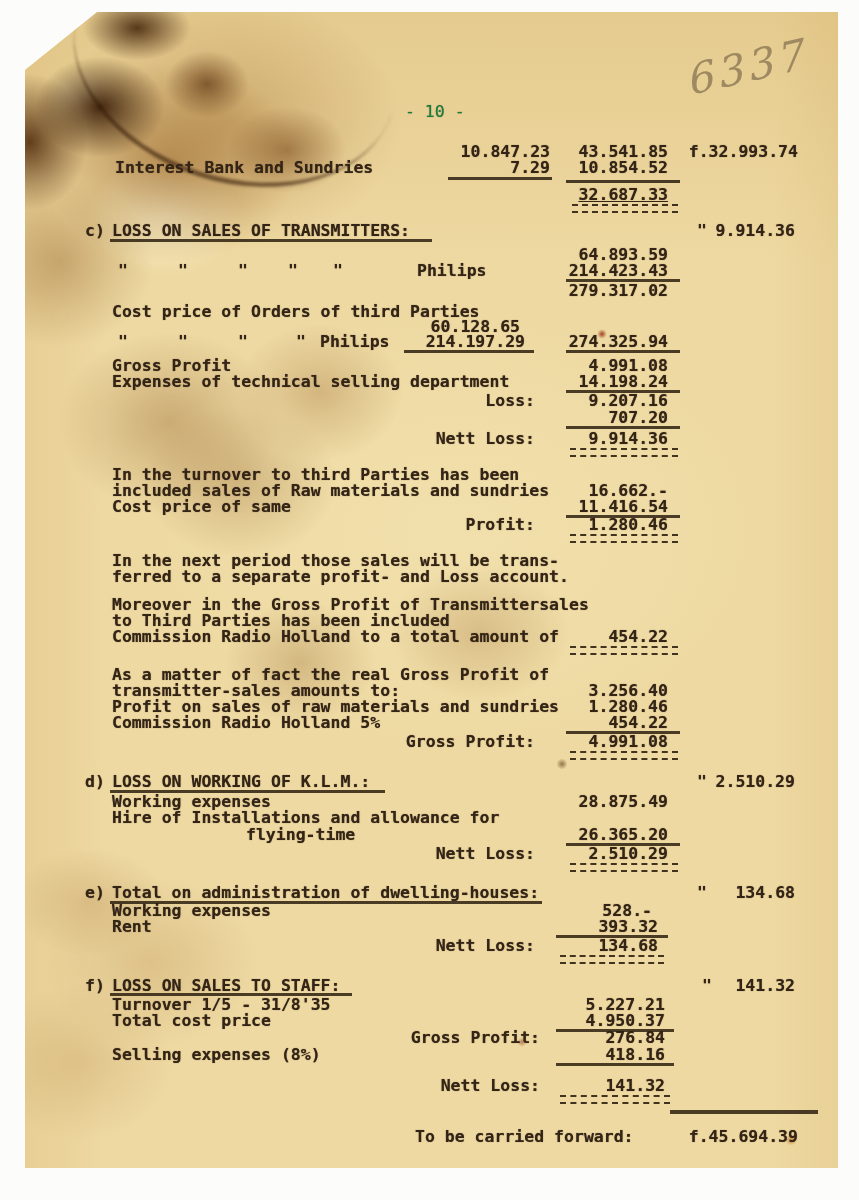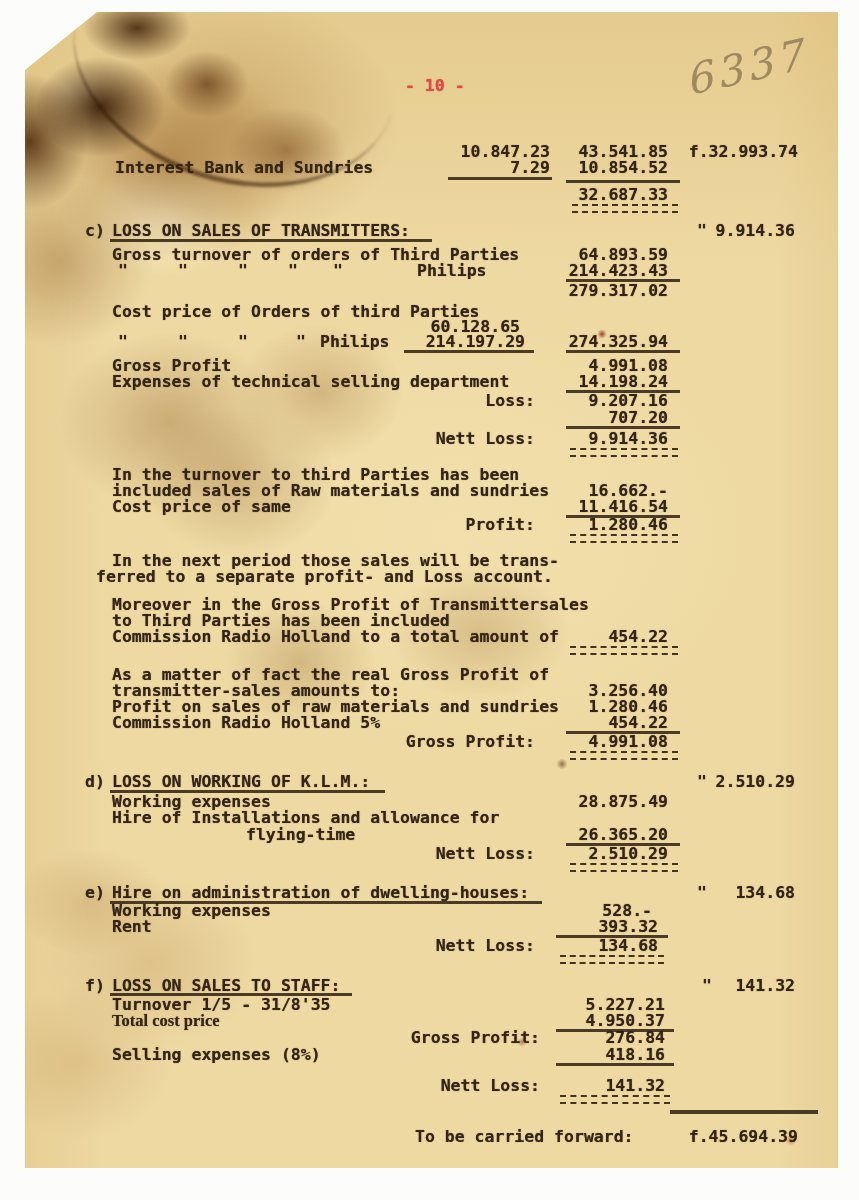--- a/index.html
+++ b/index.html
@@ -41,22 +41,22 @@
   .burn-line{position:absolute;left:45px;top:-70px;width:330px;height:235px;border-radius:50%;
     border-bottom:5px solid rgba(48,24,5,.6);transform:rotate(18deg);filter:blur(1.5px);pointer-events:none;}
   .text-layer{position:absolute;inset:0;z-index:5;}
   .run{position:absolute;white-space:pre;font-family:"DejaVu Sans Mono",monospace;font-weight:700;
        font-size:16.5px;line-height:17px;color:#33author2416;color:#332416;
        text-shadow:0 0 1px rgba(51,36,22,.65);}
   .rule{position:absolute;}
   .rule-single{border-top:3px solid rgba(45,32,14,.85);filter:blur(.3px);}
   .rule-double{height:5px;border-top:2px dashed rgba(45,32,14,.9);border-bottom:2px dashed rgba(45,32,14,.9);}
   .rule-over{border-top:4px solid rgba(45,32,14,.85);filter:blur(.3px);}
-  .pageno{position:absolute;left:405px;top:76px;z-index:5;font-family:"DejaVu Sans Mono",monospace;
-          font-weight:700;font-size:16.5px;color:#ef4444;text-shadow:0 0 1px rgba(51,36,22,.6);}
+  .pageno{position:absolute;left:405px;top:102px;z-index:5;font-family:"DejaVu Sans Mono",monospace;
+          font-weight:400;font-size:16.5px;color:#15803d;text-shadow:0 0 1px rgba(51,36,22,.6);}
   .handwritten{position:absolute;left:688px;top:42px;z-index:5;font-family:"DejaVu Serif",serif;
           font-style:italic;font-size:42px;color:rgba(150,130,92,.9);letter-spacing:4px;
           transform:rotate(-13deg) skewX(-6deg);}
 </style>
 </head>
 <body>
 
 <div class="scan">
   <div class="paper">
     <div class="pale"></div>
@@ -65,26 +65,25 @@
   </div>
   <div class="pageno">- 10 -</div>
   <div class="handwritten">6337</div>
   <div class="text-layer" id="text-layer">
       <span class="run" style="top: 143px; right: 309px;">10.847.23</span>
       <span class="run" style="top: 143px; right: 191px;">43.541.85</span>
       <span class="run" style="top: 143px; right: 61px;">f.32.993.74</span>
       <span class="run" style="top: 159px; left: 115px;">Interest Bank and Sundries</span>
       <span class="run" style="top: 159px; right: 309px;">7.29</span>
       <span class="run" style="top: 159px; right: 191px;">10.854.52</span>
-      <span class="run" style="top: 186px; right: 191px;">32.687.33</span>
+      <span class="run" style="top: 186px; right: 191px; text-decoration: underline;">32.687.33</span>
       <span class="run" style="top: 222px; left: 85px;">c)</span>
       <span class="run" style="top: 222px; left: 112px;">LOSS ON SALES OF TRANSMITTERS:</span>
       <span class="run" style="top: 222px; left: 697px;">"</span>
       <span class="run" style="top: 222px; right: 64px;">9.914.36</span>
-      <span class="run" style="top: 246px; left: 112px;">Gross turnover of orders of Third Parties</span>
       <span class="run" style="top: 246px; right: 191px;">64.893.59</span>
       <span class="run" style="top: 262px; left: 118px;">"</span>
       <span class="run" style="top: 262px; left: 178px;">"</span>
       <span class="run" style="top: 262px; left: 238px;">"</span>
       <span class="run" style="top: 262px; left: 288px;">"</span>
       <span class="run" style="top: 262px; left: 333px;">"</span>
       <span class="run" style="top: 262px; left: 417px;">Philips</span>
       <span class="run" style="top: 262px; right: 191px;">214.423.43</span>
       <span class="run" style="top: 282px; right: 191px;">279.317.02</span>
       <span class="run" style="top: 303px; left: 112px;">Cost price of Orders of third Parties</span>
@@ -106,21 +105,21 @@
       <span class="run" style="top: 430px; right: 324px;">Nett Loss:</span>
       <span class="run" style="top: 430px; right: 191px;">9.914.36</span>
       <span class="run" style="top: 466px; left: 112px;">In the turnover to third Parties has been</span>
       <span class="run" style="top: 482px; left: 112px;">included sales of Raw materials and sundries</span>
       <span class="run" style="top: 482px; right: 191px;">16.662.-</span>
       <span class="run" style="top: 498px; left: 112px;">Cost price of same</span>
       <span class="run" style="top: 498px; right: 191px;">11.416.54</span>
       <span class="run" style="top: 516px; right: 324px;">Profit:</span>
       <span class="run" style="top: 516px; right: 191px;">1.280.46</span>
       <span class="run" style="top: 552px; left: 112px;">In the next period those sales will be trans-</span>
-      <span class="run" style="top: 568px; left: 96px; text-align: right;">ferred to a separate profit- and Loss account.</span>
+      <span class="run" style="top: 568px; left: 112px; text-align: right;">ferred to a separate profit- and Loss account.</span>
       <span class="run" style="top: 596px; left: 112px;">Moreover in the Gross Profit of Transmittersales</span>
       <span class="run" style="top: 612px; left: 112px;">to Third Parties has been included</span>
       <span class="run" style="top: 628px; left: 112px;">Commission Radio Holland to a total amount of</span>
       <span class="run" style="top: 628px; right: 191px;">454.22</span>
       <span class="run" style="top: 682px; left: 112px;">transmitter-sales amounts to:</span>
       <span class="run" style="top: 666px; left: 112px;">As a matter of fact the real Gross Profit of</span>
       <span class="run" style="top: 682px; right: 191px;">3.256.40</span>
       <span class="run" style="top: 698px; left: 112px;">Profit on sales of raw materials and sundries</span>
       <span class="run" style="top: 698px; right: 191px;">1.280.46</span>
       <span class="run" style="top: 714px; left: 112px;">Commission Radio Holland 5%</span>
@@ -132,36 +131,36 @@
       <span class="run" style="top: 773px; left: 697px;">"</span>
       <span class="run" style="top: 773px; right: 64px;">2.510.29</span>
       <span class="run" style="top: 793px; left: 112px;">Working expenses</span>
       <span class="run" style="top: 793px; right: 191px;">28.875.49</span>
       <span class="run" style="top: 809px; left: 112px;">Hire of Installations and allowance for</span>
       <span class="run" style="top: 826px; left: 246px;">flying-time</span>
       <span class="run" style="top: 826px; right: 191px;">26.365.20</span>
       <span class="run" style="top: 845px; right: 324px;">Nett Loss:</span>
       <span class="run" style="top: 845px; right: 191px;">2.510.29</span>
       <span class="run" style="top: 884px; left: 85px;">e)</span>
-      <span class="run" style="top: 884px; left: 112px;">Hire on administration of dwelling-houses:</span>
+      <span class="run" style="top: 884px; left: 112px;">Total on administration of dwelling-houses:</span>
       <span class="run" style="top: 884px; left: 697px;">"</span>
       <span class="run" style="top: 884px; right: 64px;">134.68</span>
       <span class="run" style="top: 902px; left: 112px;">Working expenses</span>
       <span class="run" style="top: 902px; right: 207px;">528.-</span>
       <span class="run" style="top: 918px; left: 112px;">Rent</span>
       <span class="run" style="top: 918px; right: 201px;">393.32</span>
       <span class="run" style="top: 937px; right: 324px;">Nett Loss:</span>
       <span class="run" style="top: 937px; right: 201px;">134.68</span>
       <span class="run" style="top: 977px; left: 85px;">f)</span>
       <span class="run" style="top: 977px; left: 112px;">LOSS ON SALES TO STAFF:</span>
       <span class="run" style="top: 977px; left: 702px;">"</span>
       <span class="run" style="top: 977px; right: 64px;">141.32</span>
       <span class="run" style="top: 996px; left: 112px;">Turnover 1/5 - 31/8'35</span>
       <span class="run" style="top: 996px; right: 194px;">5.227.21</span>
-      <span class="run" style="top: 1012px; left: 112px; font-family: Liberation Serif, serif;">Total cost price</span>
+      <span class="run" style="top: 1012px; left: 112px;">Total cost price</span>
       <span class="run" style="top: 1012px; right: 194px;">4.950.37</span>
       <span class="run" style="top: 1029px; right: 319px;">Gross Profit:</span>
       <span class="run" style="top: 1029px; right: 194px;">276.84</span>
       <span class="run" style="top: 1046px; left: 112px;">Selling expenses (8%)</span>
       <span class="run" style="top: 1046px; right: 194px; margin-left: 35px;">418.16</span>
       <span class="run" style="top: 1077px; right: 319px;">Nett Loss:</span>
       <span class="run" style="top: 1077px; right: 194px;">141.32</span>
       <span class="run" style="top: 1128px; left: 415px;">To be carried forward:</span>
       <span class="run" style="top: 1128px; right: 61px;">f.45.694.39</span>
       <div class="rule rule-single" style="left: 448px; top: 177px; width: 104px;"></div>

